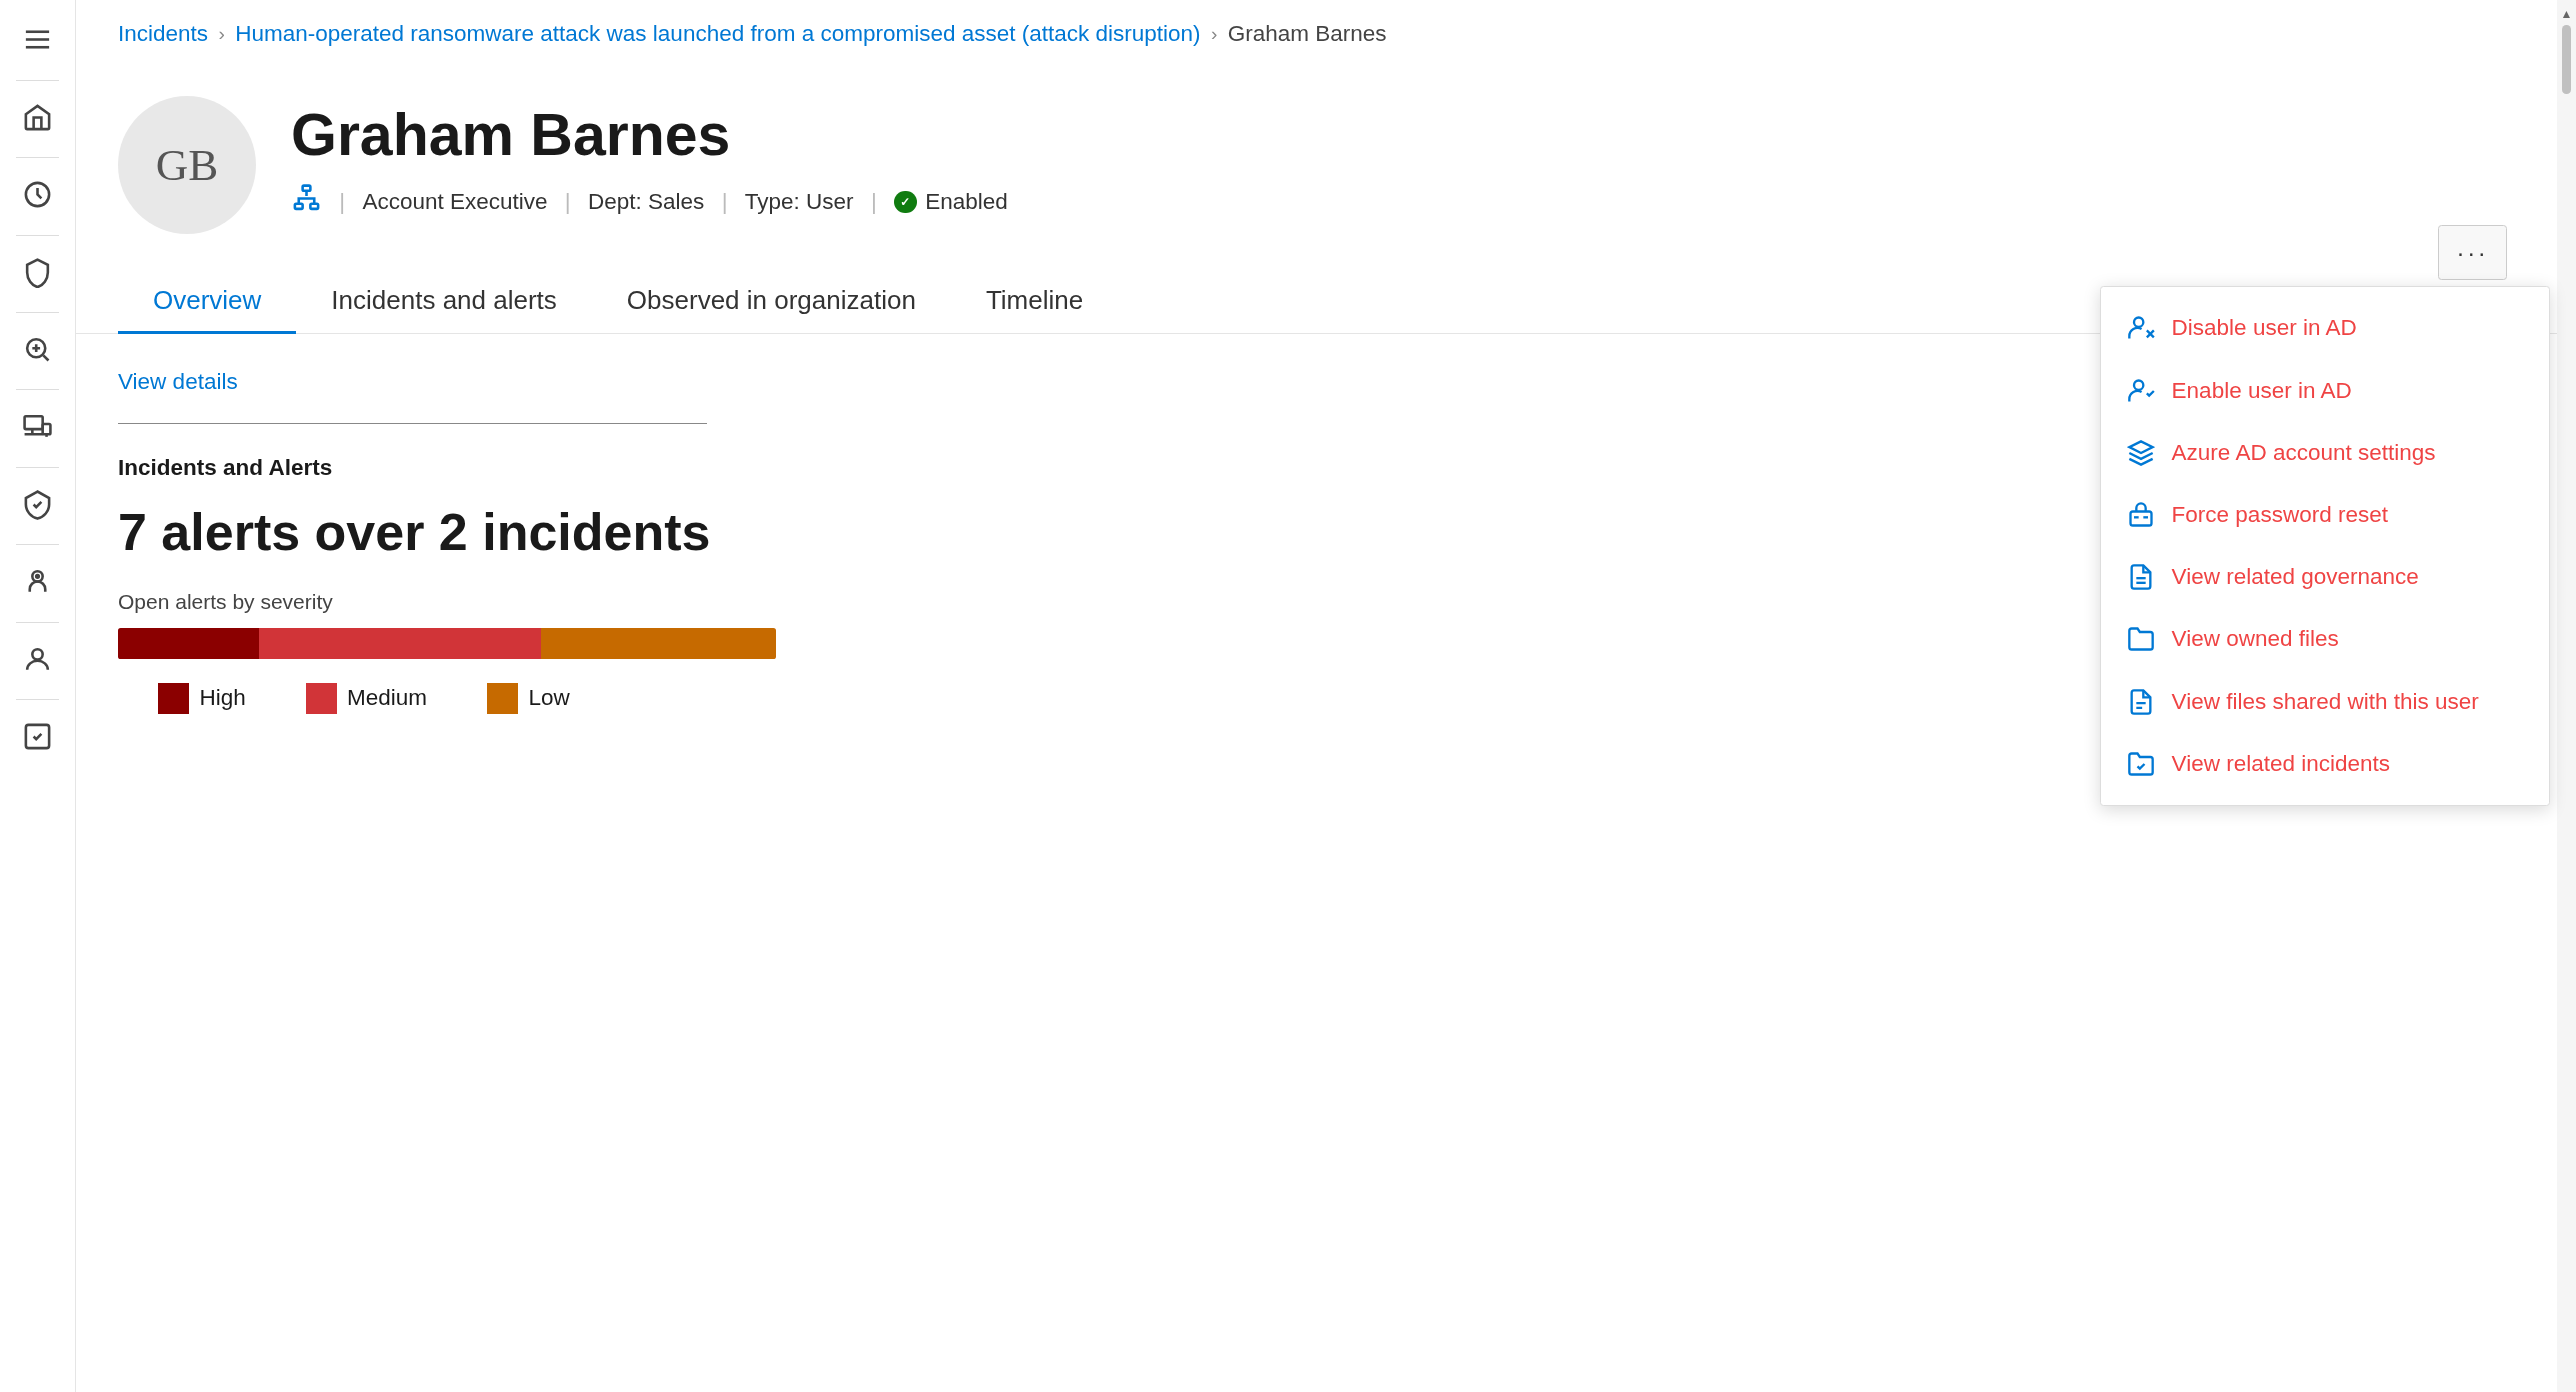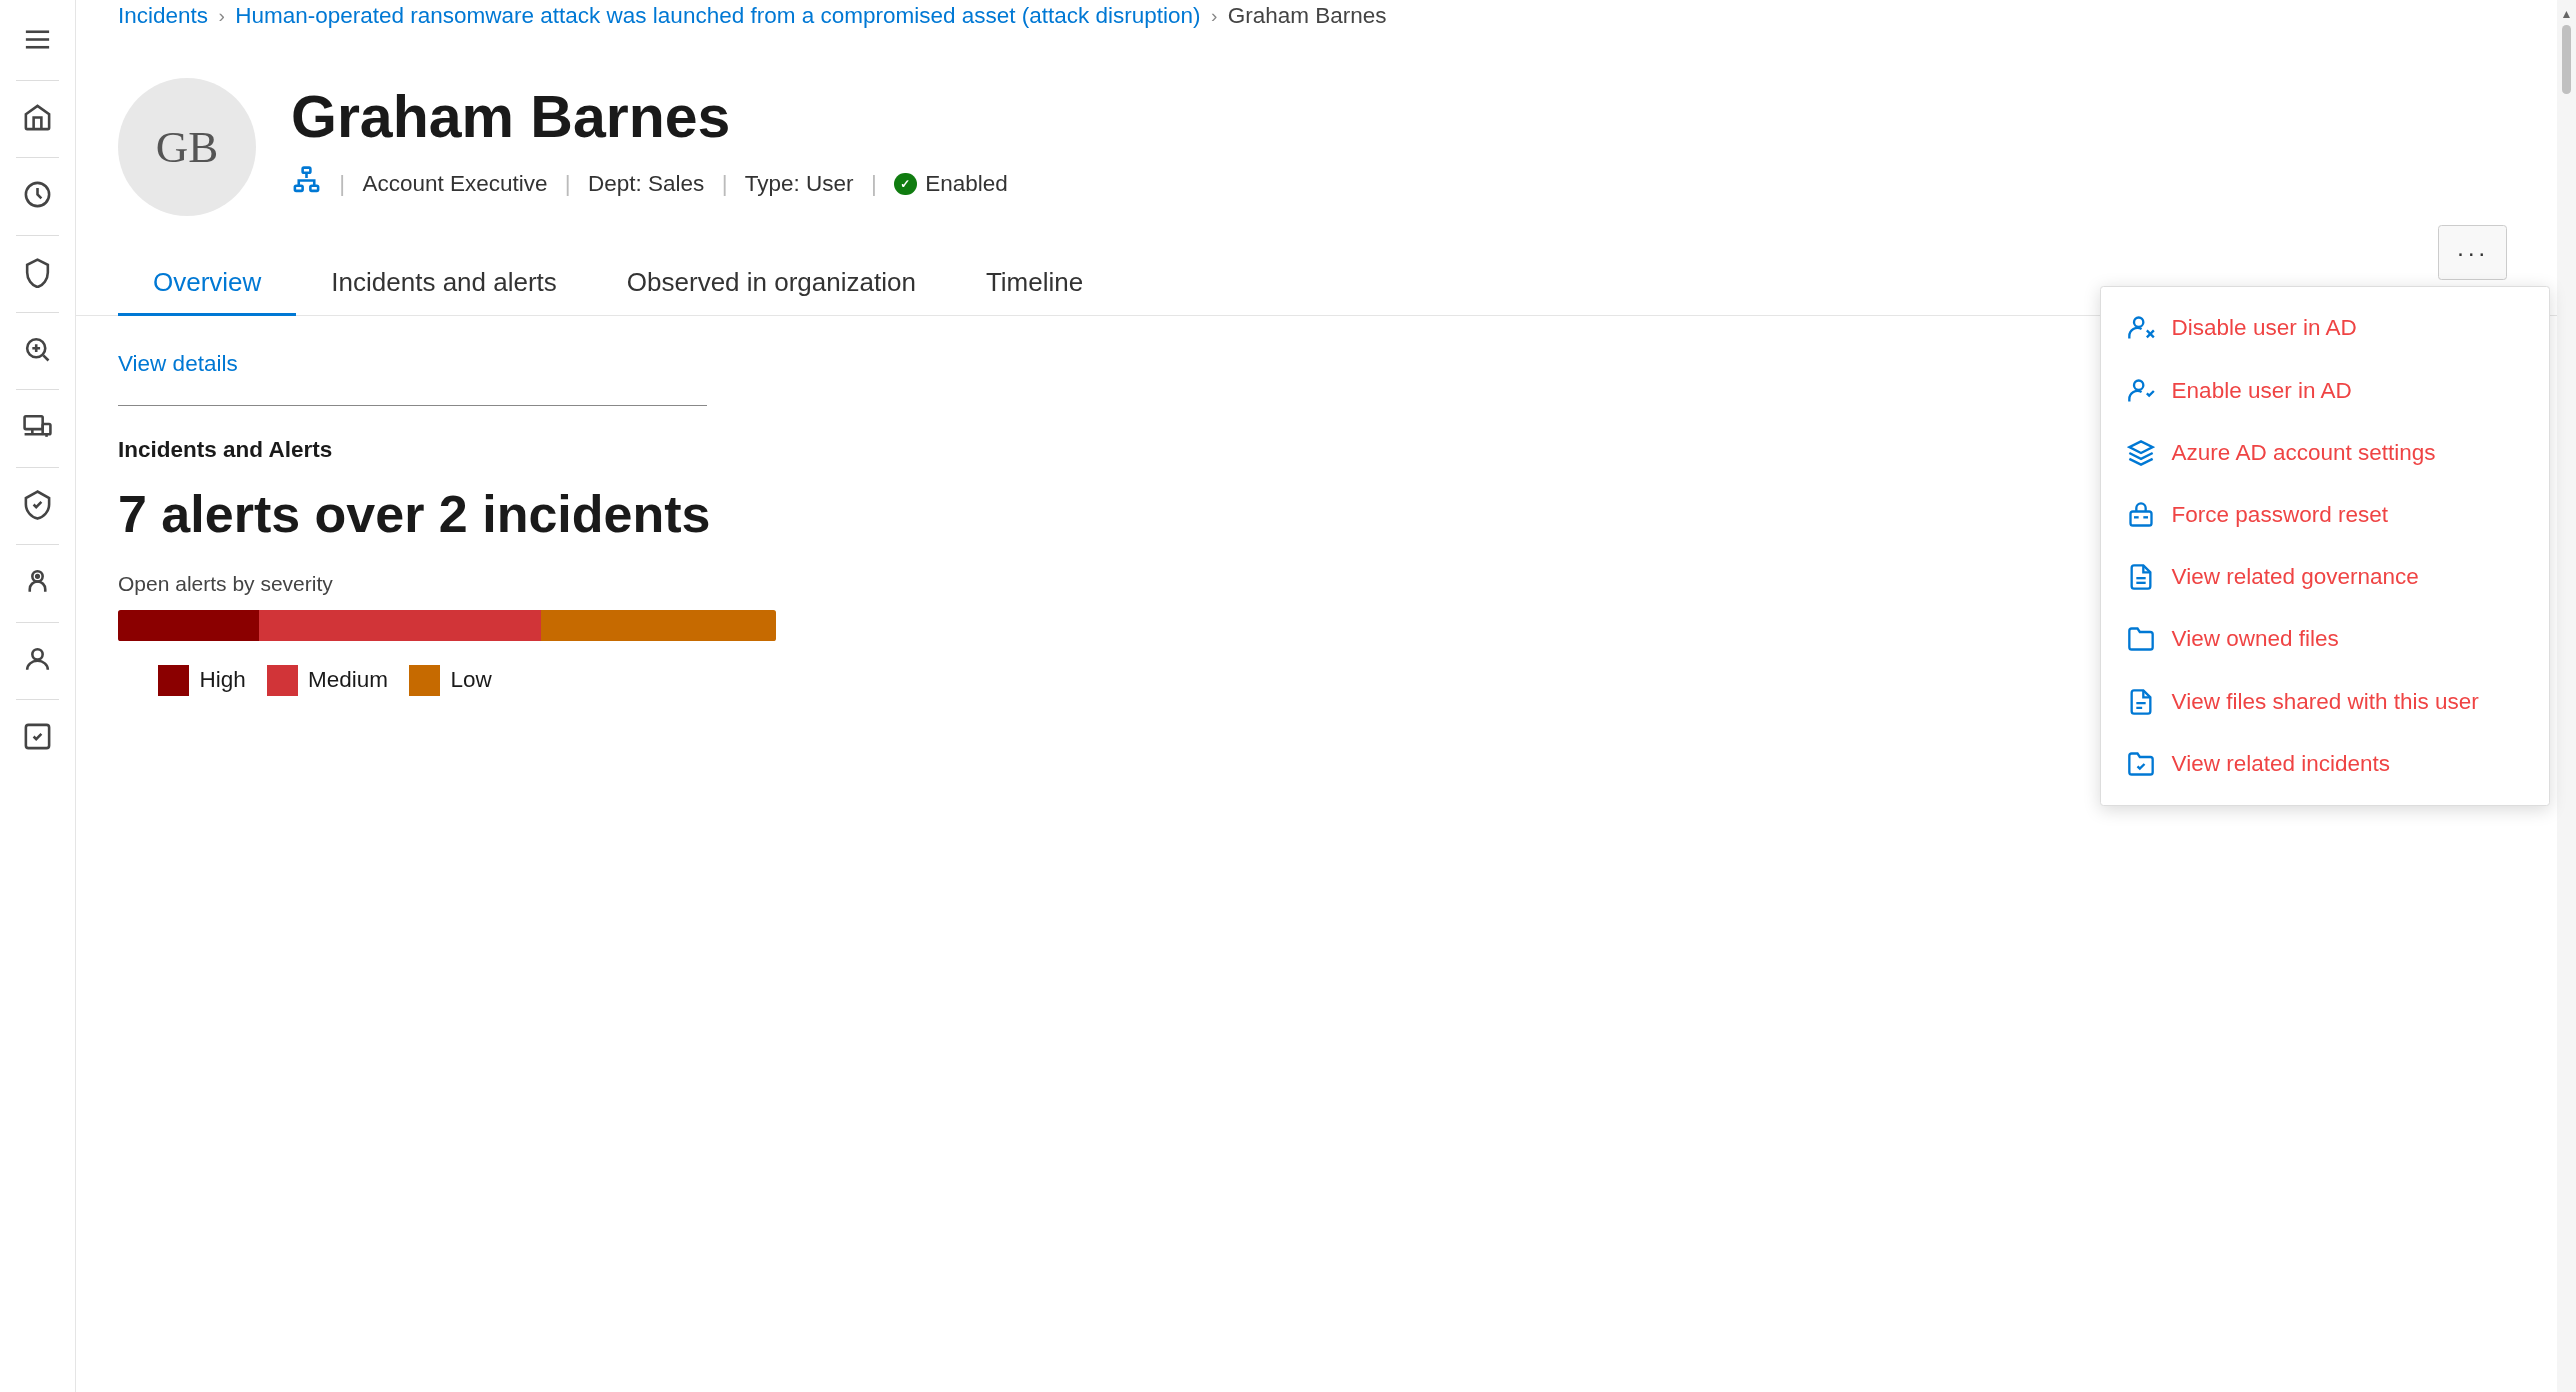--- a/index.html
+++ b/index.html
@@ -81,21 +81,21 @@
       display: flex;
       flex-direction: column;
       overflow: hidden;
       position: relative;
     }
 
     
     .breadcrumb {
       display: flex;
       align-items: center;
-      padding: 3px 42px 14px 42px;
+      padding: 21px 42px 14px 42px;
       font-size: 22.5px;
       color: #444;
       border-bottom: none;
     }
     .breadcrumb-item {
       color: #0078d4;
       cursor: pointer;
     }
     .breadcrumb-sep {
       margin: 0 10.4px;
@@ -257,21 +257,21 @@
       margin-bottom: 24px;
       border-radius: 2.6px;
       overflow: hidden;
     }
     .bar-high { background: #8b0000; flex: 3; }
     .bar-medium { background: #d13438; flex: 6; }
     .bar-low { background: #c66a00; flex: 5; }
     .legend {
       display: flex;
       align-items: flex-end;
-      gap: 21px;
+      gap: 60px;
       font-size: 22.5px;
       padding-left: 40px;
     }
     .legend-item {
       display: flex;
       align-items: center;
       gap: 10.4px;
     }
     .legend-color {
       width: 31px;

